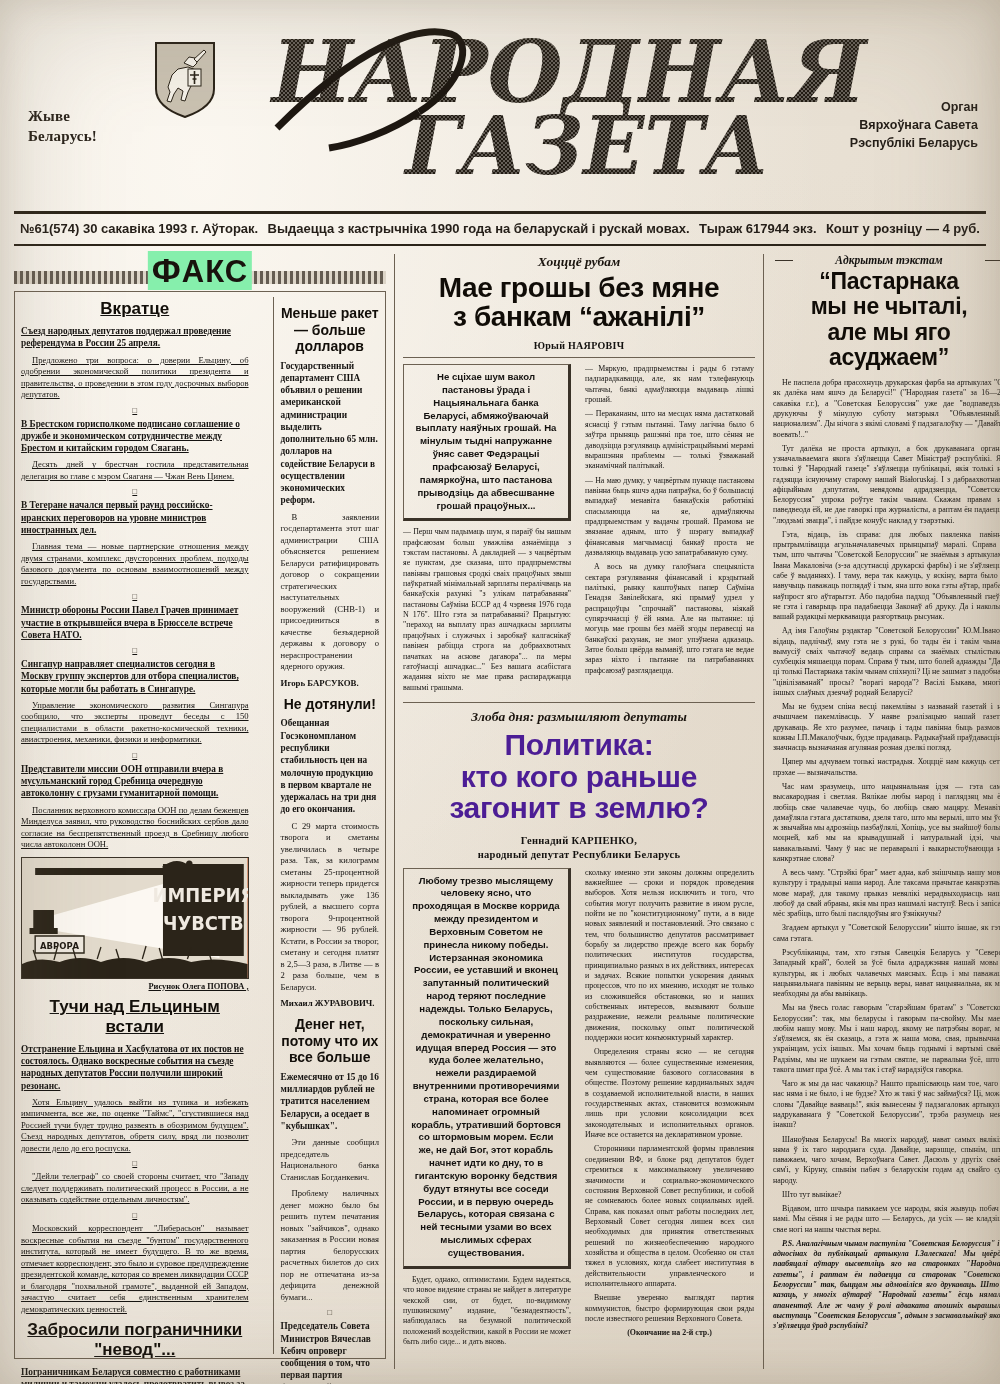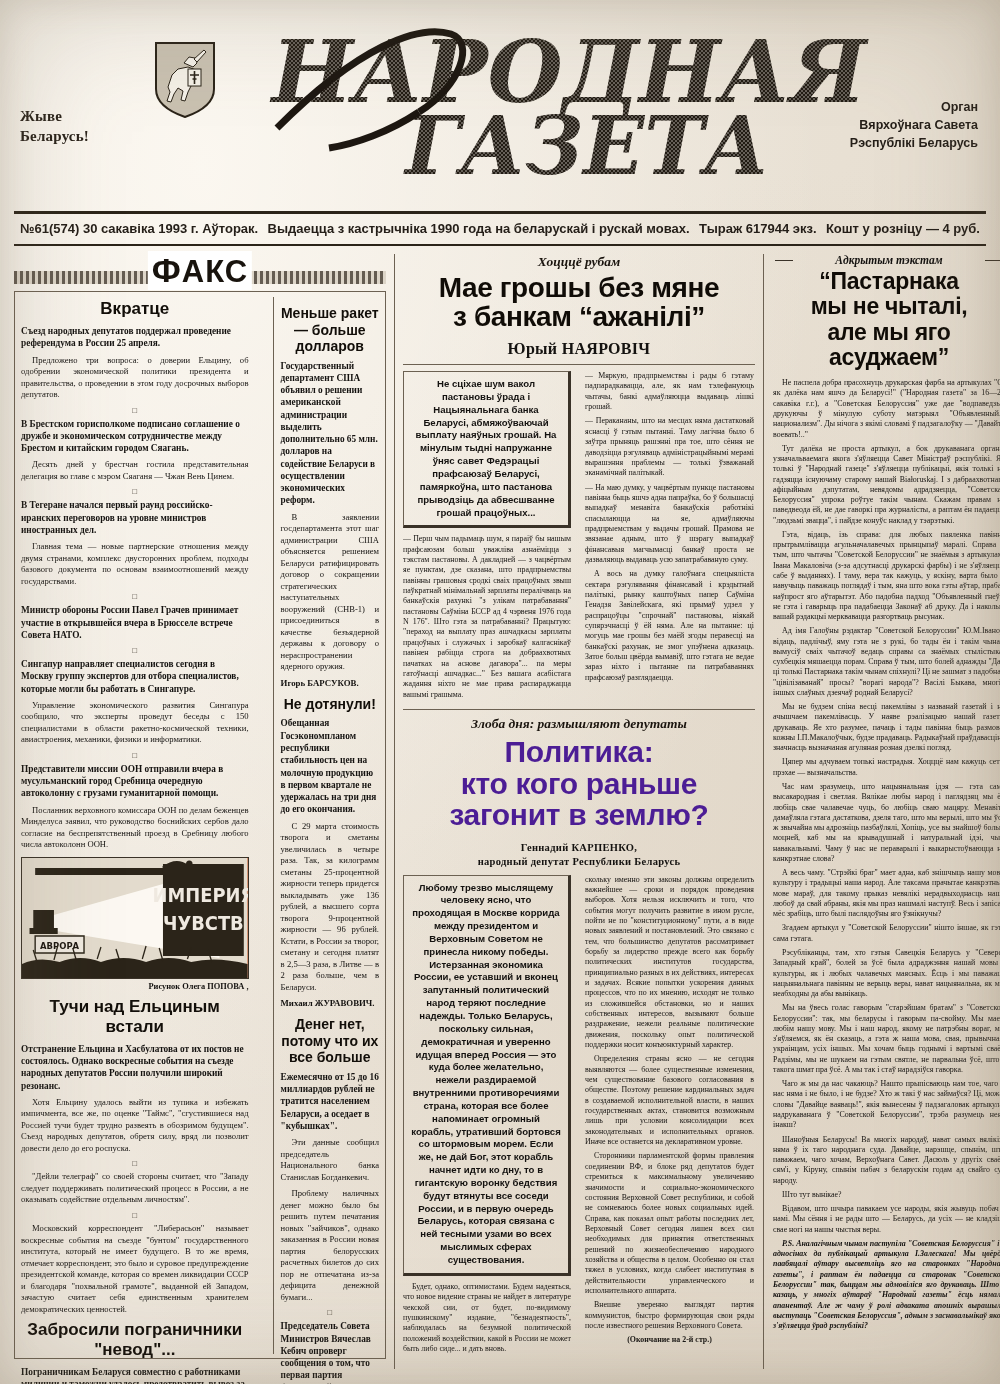--- a/index.html
+++ b/index.html
@@ -24,21 +24,21 @@
     position:absolute;inset:0;pointer-events:none;
     box-shadow:inset 0 0 120px rgba(120,103,80,.28), inset 0 0 35px rgba(120,103,80,.18);
   }
   .sheet{
     position:absolute;left:14px;top:6px;width:972px;height:1368px;
   }
 
   
   .masthead{position:relative;height:205px;}
   .slogan{
-    position:absolute;left:6px;top:100px;
+    position:absolute;left:14px;top:100px;
     font-family:"Liberation Serif",serif;font-size:15px;font-weight:700;
     line-height:1.35;color:#2a231b;letter-spacing:.2px;
   }
   .coat{
     position:absolute;left:140px;top:35px;width:62px;height:78px;
   }
   .logo{
     position:absolute;left:255px;top:10px;width:600px;height:180px;
   }
   .logo svg{width:100%;height:100%;display:block;}
@@ -64,29 +64,29 @@
   .colC{width:232px;flex:none;padding-left:9px;}
 
   
   .faxrow{position:relative;height:34px;margin-bottom:3px;}
   .faxbars{position:absolute;left:0;right:0;top:17px;height:13px;
     background:repeating-linear-gradient(90deg,#4a4136 0 3px,#d8d0c2 3px 6px);
     opacity:.85;}
   .faxword{
     position:absolute;left:50%;transform:translateX(-50%);top:-3px;
     font-family:"Liberation Sans",sans-serif;font-weight:700;font-size:31px;
-    letter-spacing:1px;color:#18130d;background:#ffffff;padding:0 4px;
+    letter-spacing:1px;color:#18130d;background:#86efac;padding:0 4px;
   }
   .faxword .f{font-size:34px;}
   .faxdiam{position:absolute;left:178px;top:19px;width:9px;height:9px;
     background:#c9c0af;border:1px solid #5a5144;transform:rotate(45deg);}
 
   
   .a-inner{display:flex;border:1px solid #6c6152;padding:5px 6px 4px 6px;height:1068px;box-sizing:border-box;}
-  .a-wide{width:245px;padding-right:24px;border-right:1px solid #6c6152;}
+  .a-wide{width:245px;padding-right:24px;border-right:1px solid #6c6152;text-decoration:underline;}
   .a-narrow{width:106px;padding-left:7px;}
 
   h2.head-c{
     font-family:"Liberation Sans",sans-serif;font-weight:700;
     font-size:17px;text-align:center;margin:2px 0 6px 0;color:#120e09;
   }
   h2.head-sm{
     font-family:"Liberation Sans",sans-serif;font-weight:700;
     font-size:14px;text-align:center;margin:8px 0 5px 0;line-height:1.18;color:#120e09;
   }
@@ -115,21 +115,21 @@
     font-family:"Liberation Sans",sans-serif;font-weight:700;
     font-size:28px;line-height:1.02;text-align:center;margin:0 0 9px;
     letter-spacing:-.4px;color:#100c07;
   }
   h1.main2{
     font-family:"Liberation Sans",sans-serif;font-weight:700;
     font-size:30px;line-height:1.06;text-align:center;margin:0 0 10px;
     letter-spacing:-.3px;color:#4c1d95;
   }
   .byline{
-    font-family:"Liberation Serif",serif;font-weight:700;font-size:16px;
+    font-family:"Liberation Serif",serif;font-weight:700;font-size:10px;
     text-align:center;margin:2px 0 6px;letter-spacing:.3px;
   }
   .byline.small{font-size:10.5px;line-height:1.3;}
   .hr-b{height:1px;background:#6c6152;margin:5px 0 6px;}
   .b-two{display:flex;}
   .b-l{width:168px;padding-right:7px;}
   .b-r{width:169px;padding-left:7px;}
   .standfirst{
     border:1px solid #6c6152;border-right:3px solid #3a3228;border-bottom:3px solid #3a3228;
     padding:6px 7px;margin:0 0 6px;

